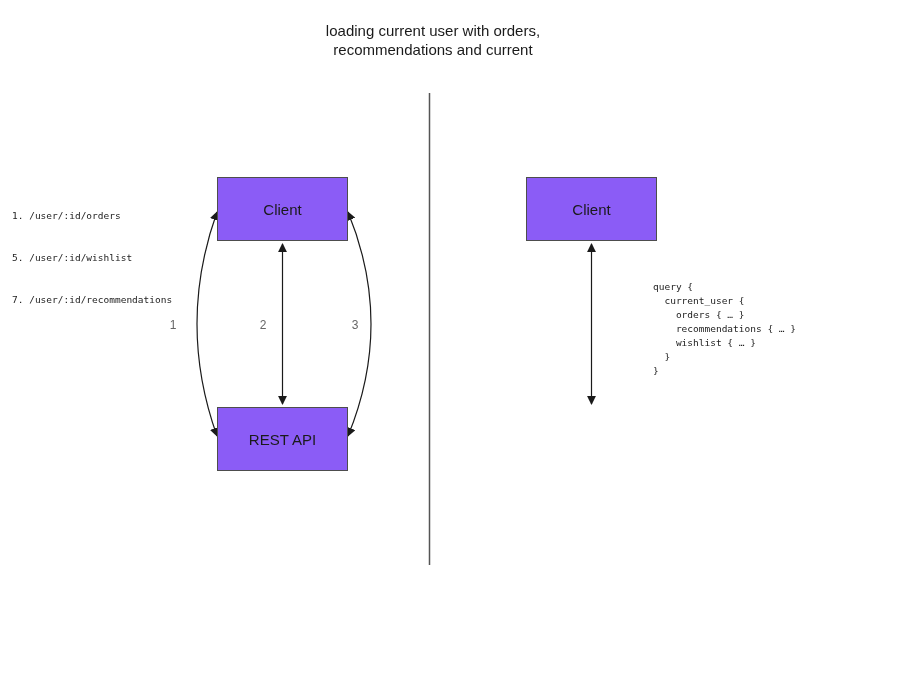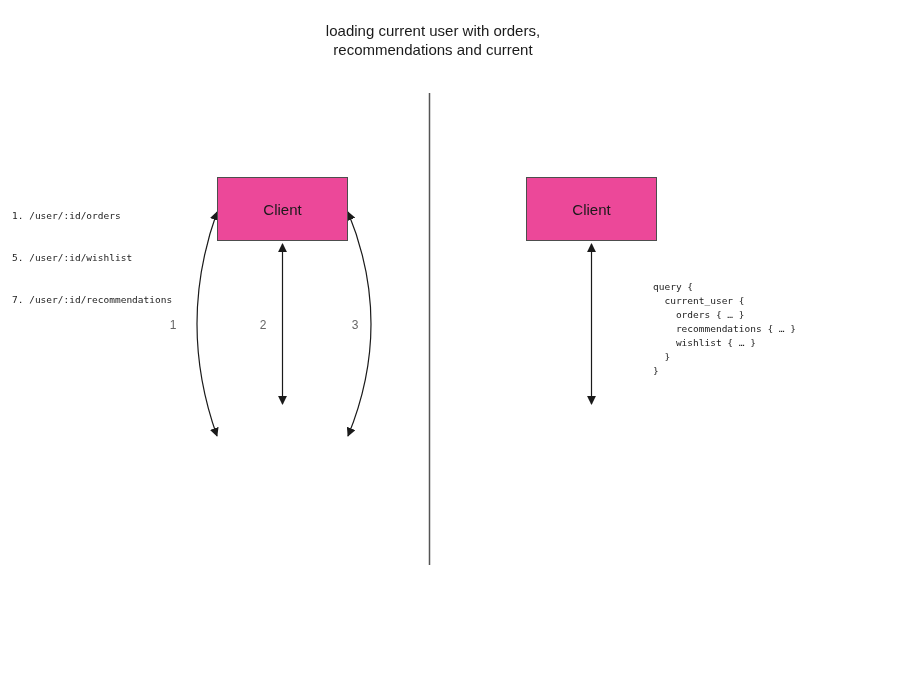--- a/index.html
+++ b/index.html
@@ -23,21 +23,21 @@
     width: 400px;
     text-align: center;
     font-size: 15px;
     line-height: 19px;
     color: #1a1a1a;
   }
   .node-box {
     position: absolute;
     width: 129px;
     height: 62px;
-    background: #ec4899;
+    background: #8b5cf6;
     border: 1px solid #4d4d4d;
     display: flex;
     align-items: center;
     justify-content: center;
     font-size: 15px;
     color: #1a1a1a;
     z-index: 2;
   }
   #client-left  { left: 217px; top: 177px; }
   #restapi-box  { left: 217px; top: 407px; }
@@ -103,20 +103,23 @@
     <line x1="282.5" y1="244" x2="282.5" y2="404" stroke="#1a1a1a" stroke-width="1.2" marker-start="url(#arrowhead)" marker-end="url(#arrowhead)"></line>
 
     <path d="M 348 212 Q 394 324 348 436" fill="none" stroke="#1a1a1a" stroke-width="1.2" marker-start="url(#arrowhead)" marker-end="url(#arrowhead)"></path>
 
     <line x1="591.5" y1="244" x2="591.5" y2="404" stroke="#1a1a1a" stroke-width="1.2" marker-start="url(#arrowhead)" marker-end="url(#arrowhead)"></line>
   </svg>
 
   <div id="client-left" class="node-box">
     <span>Client</span>
   </div>
+  <div id="restapi-box" class="node-box">
+    <span>REST API</span>
+  </div>
 
   <div id="client-right" class="node-box">
     <span>Client</span>
   </div>
 
   <div id="endpoint-list" class="mono">
     <div>1. /user/:id/orders</div>
     <div>5. /user/:id/wishlist</div>
     <div>7. /user/:id/recommendations</div>
   </div>

